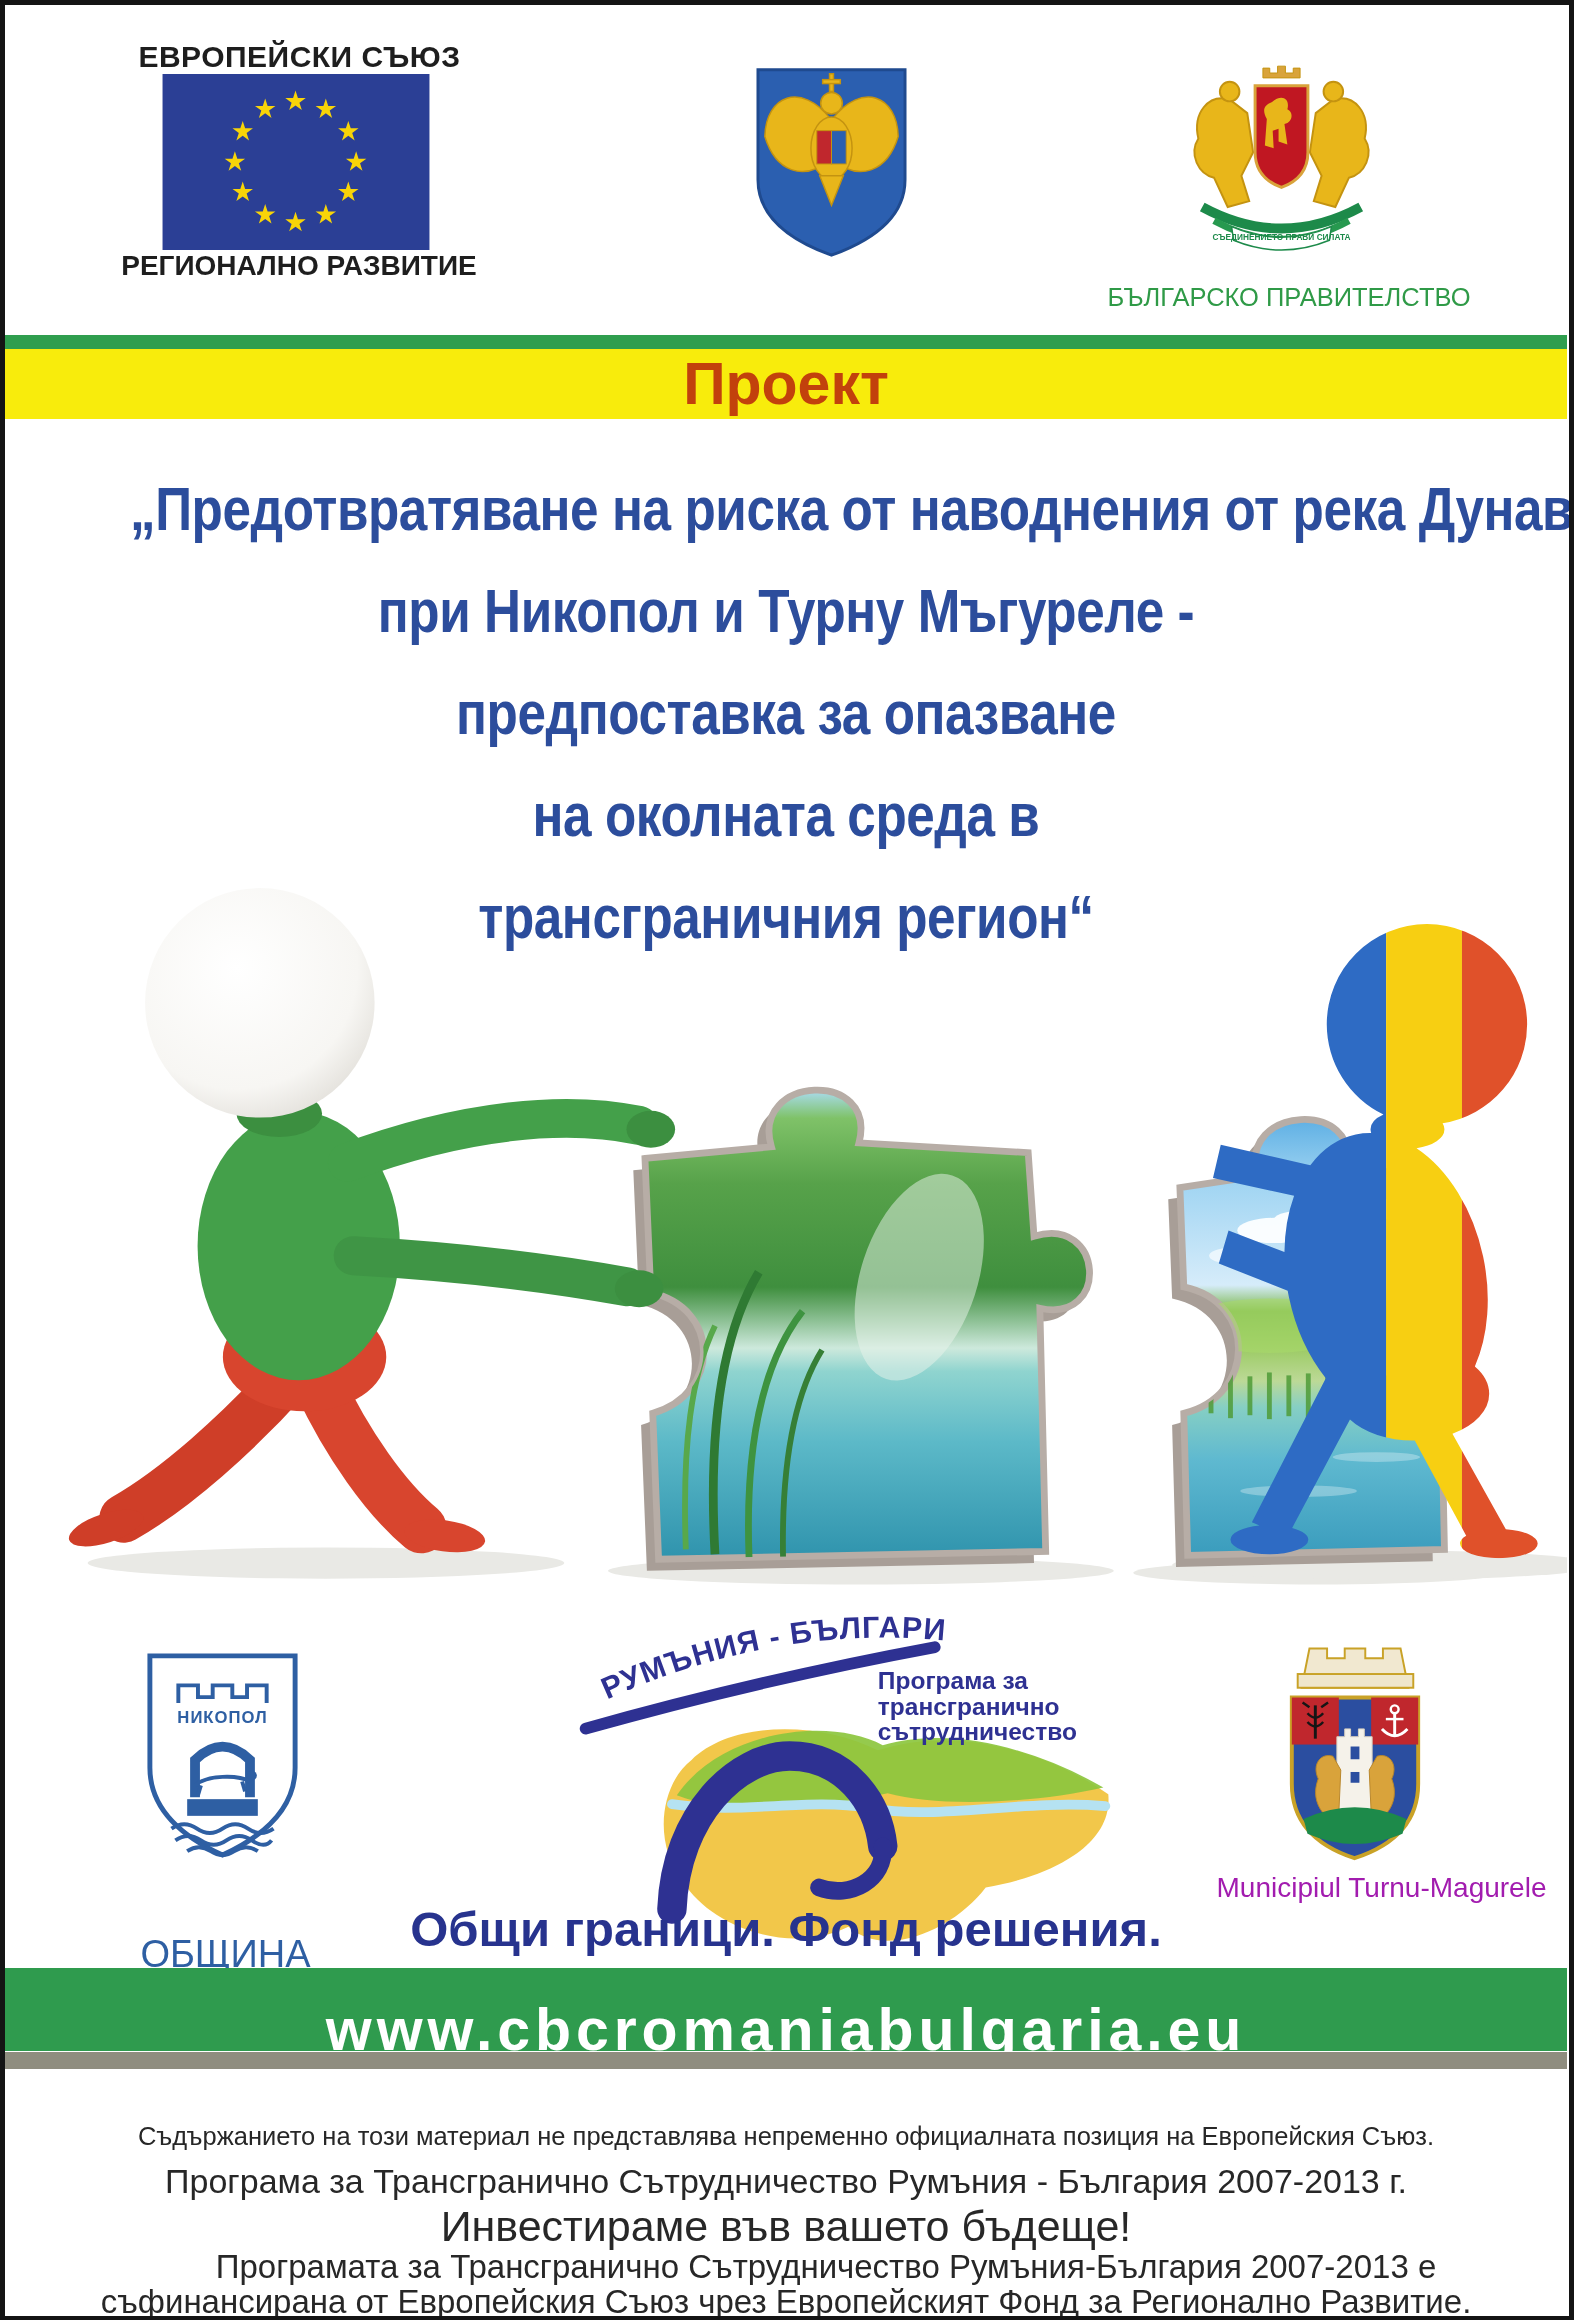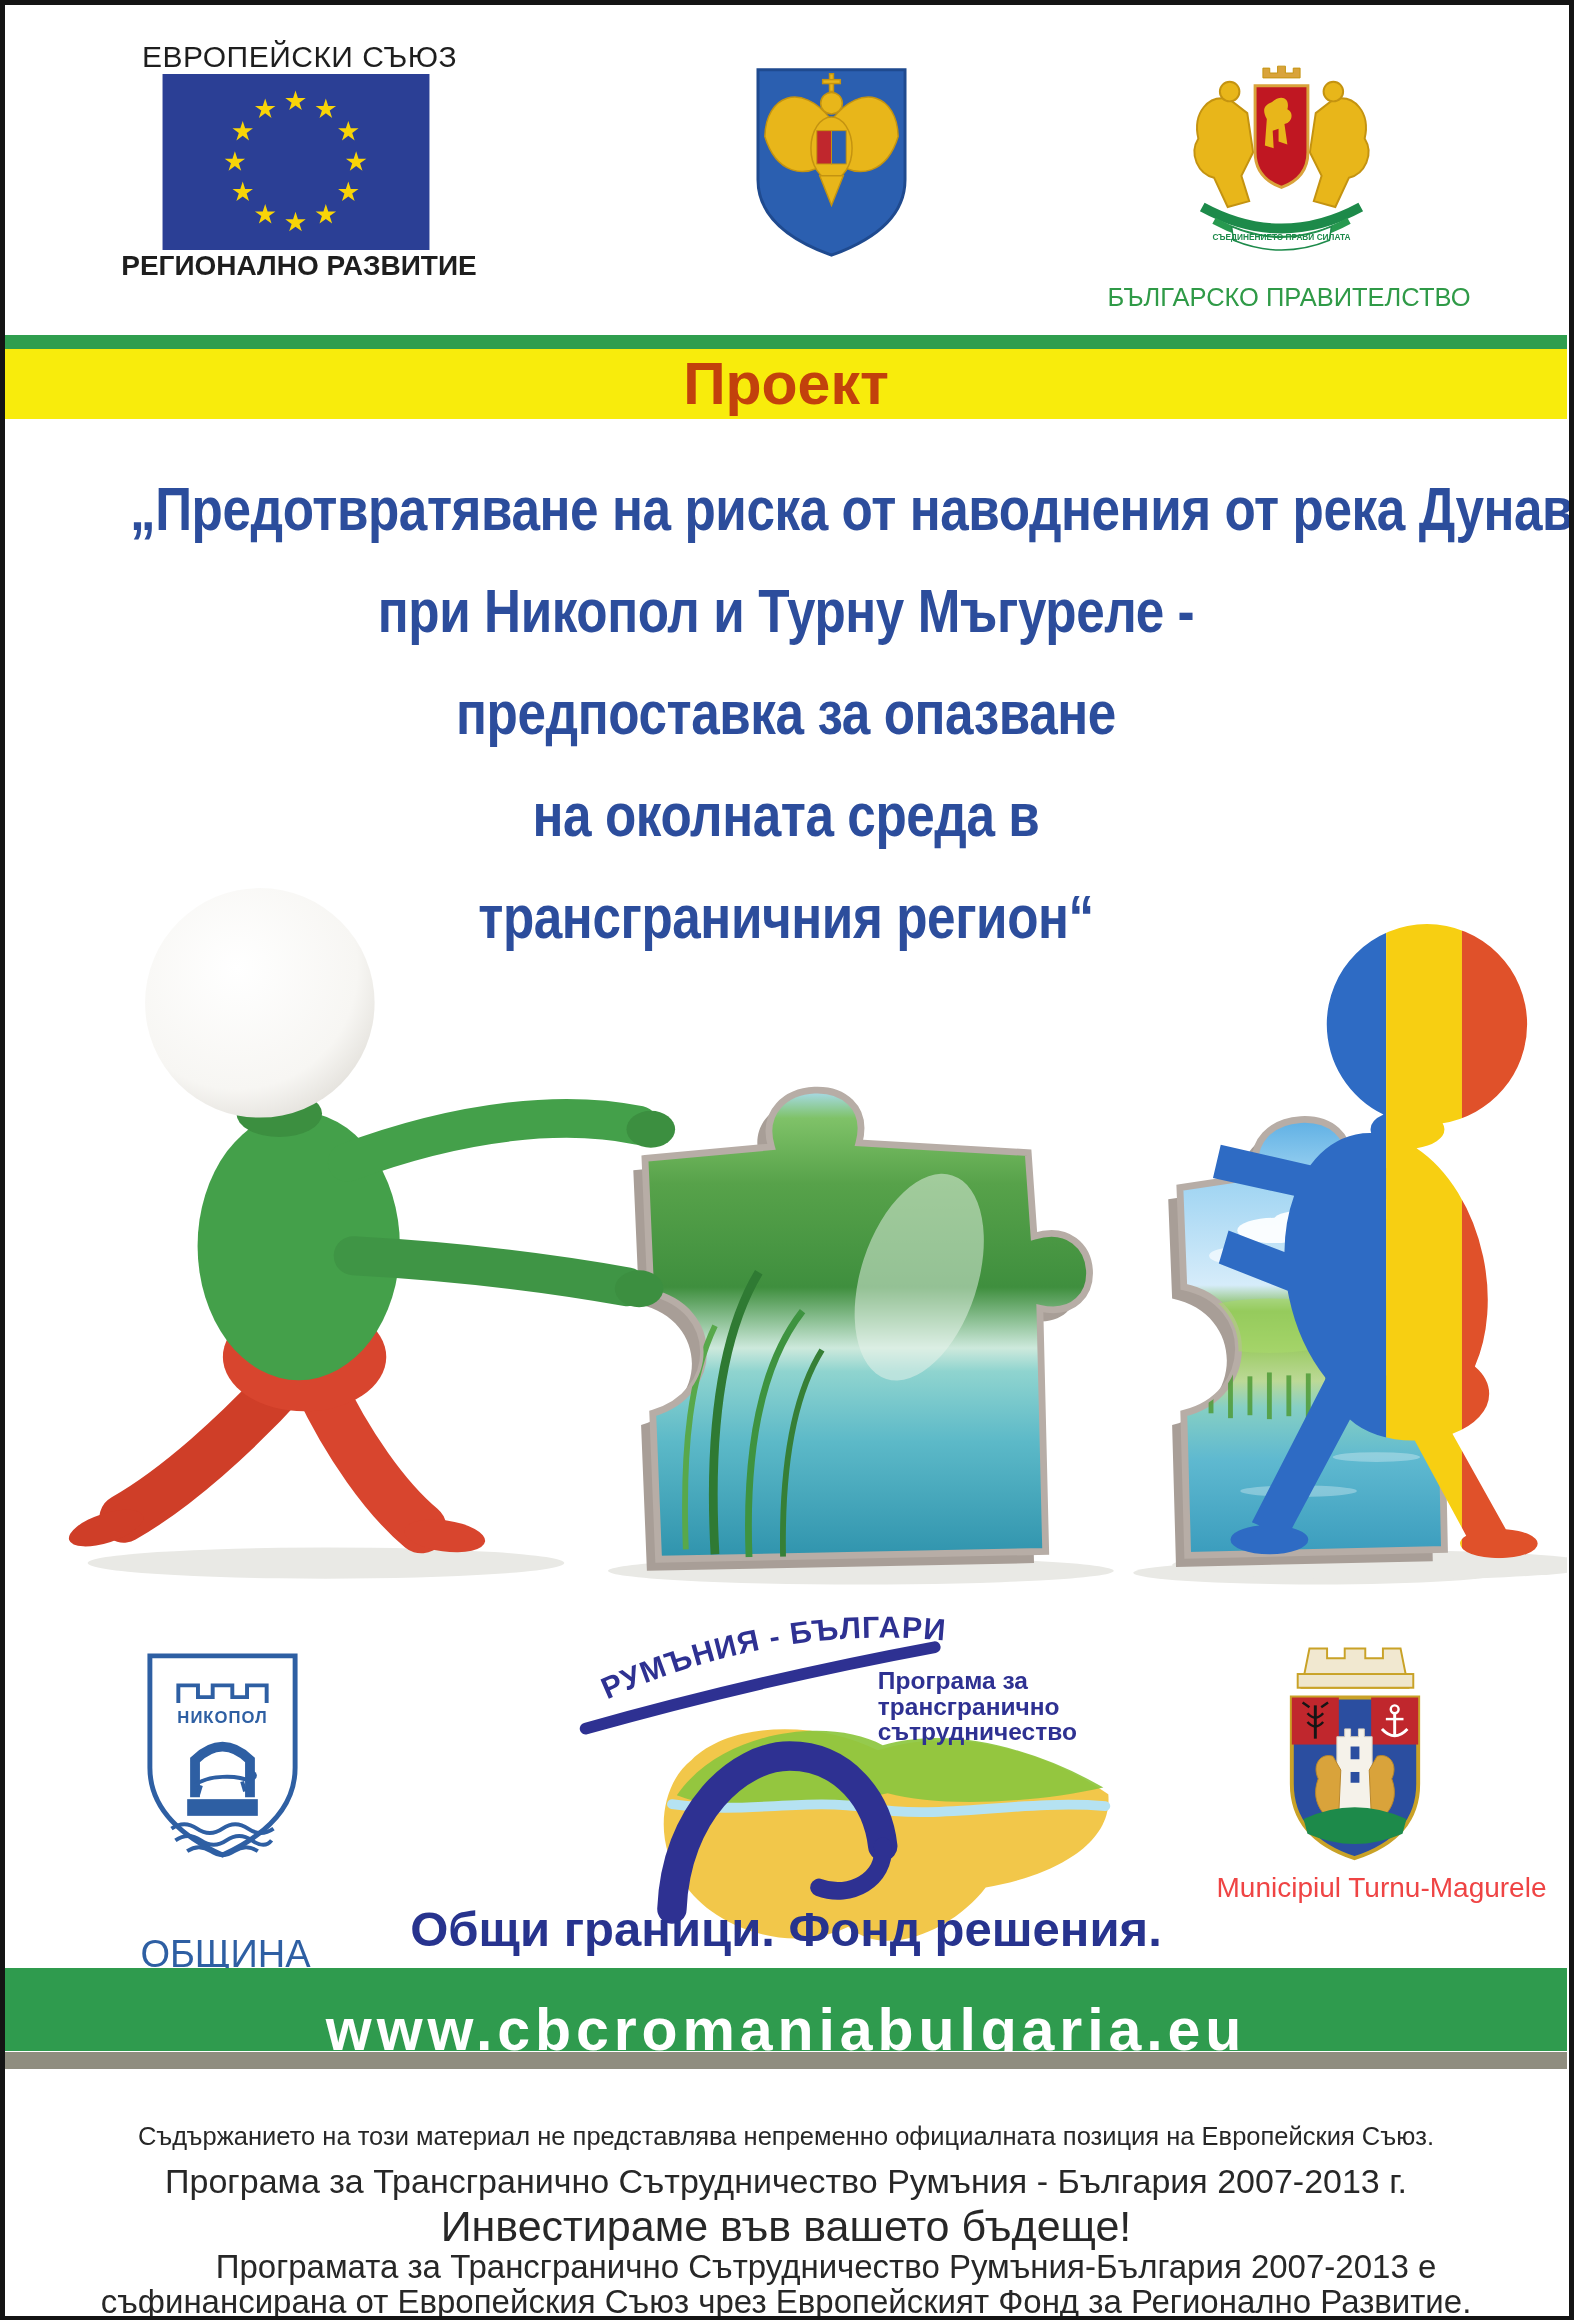--- a/index.html
+++ b/index.html
@@ -4,21 +4,21 @@
 <style>
   html,body{margin:0;padding:0;background:#fff;}
   .poster{
     position:relative;width:1574px;height:2321px;background:#fff;
     border:5.9px solid #141414;box-sizing:border-box;overflow:hidden;
     font-family:"Liberation Sans", sans-serif;
   }
   .abs{position:absolute;}
   .ctr{text-align:center;}
   
-  .eu-label{left:69px;top:35px;width:451px;font-size:30px;font-weight:normal;color:#1e1e1e;letter-spacing:0.5px;}
+  .eu-label{left:69px;top:35px;width:451px;font-size:30px;font-weight:bold;color:#1e1e1e;letter-spacing:0.5px;}
   .eu-flag{left:157px;top:69px;}
   .eu-fund{left:59px;top:245px;width:470px;font-size:28px;font-weight:bold;color:#1e1e1e;line-height:32px;}
   .ro-arms{left:743px;top:57px;}
   .ro-gov{left:588px;top:271px;width:490px;font-size:29px;color:#2a6cb4;}
   .bg-arms{left:1164px;top:53px;}
   .bg-gov{left:1083px;top:278px;width:402px;font-size:25.5px;color:#2f9a47;}
   
   .green-stripe{left:0;top:330px;width:1562px;height:13.7px;background:#2f9e4e;}
   .yellow-band{left:0;top:344px;width:1562px;height:70px;background:#f8ec0c;}
   .project-label{left:0;top:345px;width:1562px;font-size:59px;font-weight:bold;color:#c2410c;line-height:69px;}
@@ -27,21 +27,21 @@
   .title-line{width:100%;text-align:center;font-size:61px;font-weight:bold;color:#2c4d9c;
               line-height:102px;transform:scaleX(.84);letter-spacing:-0.5px;white-space:nowrap;}
   
   .illu{left:0;top:861px;}
   
   .nikopol-svg{left:139px;top:1645px;}
   .nikopol-label{left:59px;top:1928px;width:323px;font-size:38px;color:#2e5fa3;}
   .program-svg{left:461px;top:1598px;}
   .slogan{left:0;top:1896px;width:1562px;font-size:49px;font-weight:bold;color:#27338e;}
   .turnu-svg{left:1269px;top:1622px;}
-  .turnu-label{left:1210px;top:1867px;width:333px;font-size:28px;color:#ef4444;}
+  .turnu-label{left:1210px;top:1867px;width:333px;font-size:28px;color:#a21caf;}
   
   .site-band{left:0;top:1963px;width:1562px;height:83px;background:#2f9b4e;}
   .site-url{left:0;top:1963px;width:1562px;height:102px;line-height:83px;font-size:59px;font-weight:bold;
             color:#fff;letter-spacing:4.9px;margin-top:21px;}
   .gray-stripe{left:0;top:2047px;width:1562px;height:16.7px;background:#8f8d7f;}
   
   .f-line{left:0;width:1562px;color:#272727;white-space:nowrap;}
   .f1{top:2117px;font-size:25.5px;}
   .f2{top:2157px;font-size:34px;}
   .f3{top:2197px;font-size:43px;}

